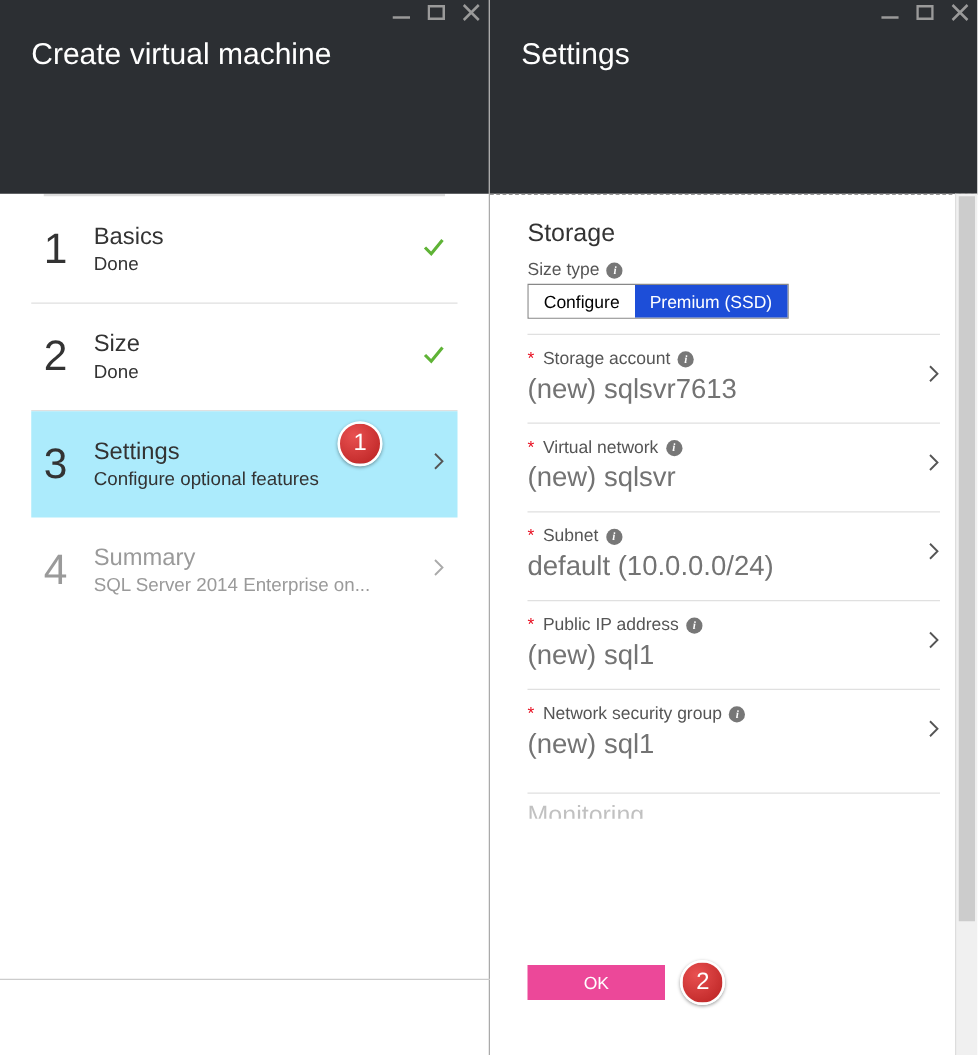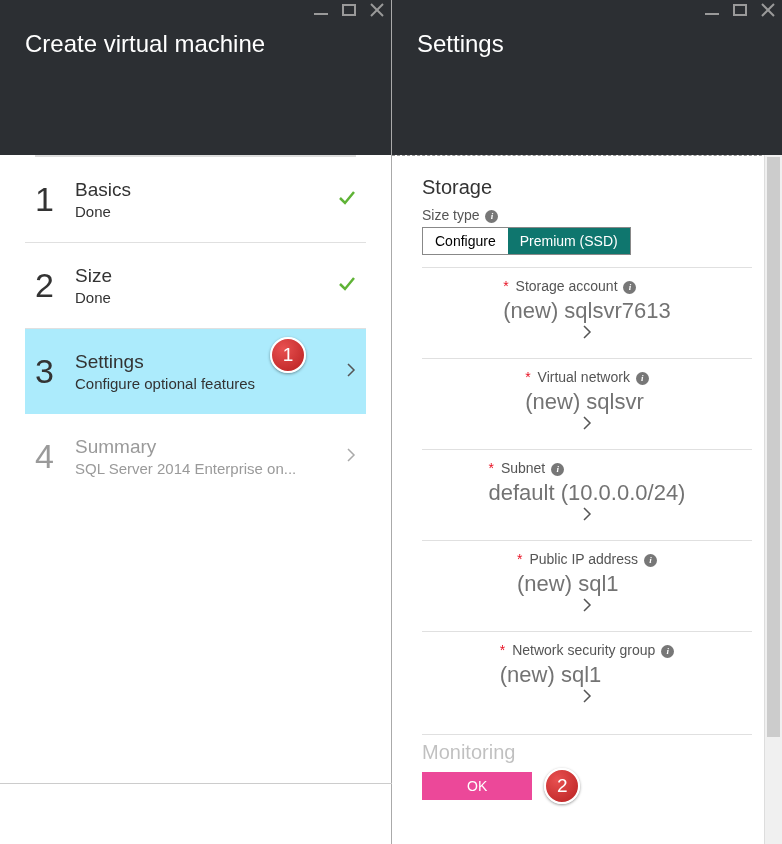--- a/index.html
+++ b/index.html
@@ -27,32 +27,32 @@
     .step.disabled .step-chevron { color: #aaa; }
     .chevron-svg { width: 10px; height: 16px; }
     .settings-body { padding: 20px 30px 10px 30px; overflow: hidden; position: relative; border-top: 1px dashed #999; flex: 1; }
     .section-header { font-size: 20px; font-weight: 400; color: #333; margin-bottom: 8px; margin-top: 12px; border-top: 1px solid #e0e0e0; padding-top: 18px; }
     .section-header.first { border-top: none; padding-top: 0; margin-top: 0; }
     .field-label { font-size: 14px; color: #555; margin-bottom: 4px; }
     .field-label .req { color: #e81123; margin-right: 3px; }
     .info-icon { display: inline-flex; width: 13px; height: 13px; background: #777; border-radius: 50%; color: #fff; font-size: 9px; font-weight: bold; align-items: center; justify-content: center; font-style: italic; font-family: Georgia, serif; margin-left: 2px; vertical-align: middle; }
     .toggle-group { display: flex; border: 1px solid #888; width: fit-content; margin-bottom: 12px; }
     .toggle-btn { padding: 5px 12px; font-size: 14px; cursor: pointer; background: #fff; }
-    .toggle-btn.active { background: #0f766e; color: #fff; }
-    .field-row { display: flex; align-items: center; justify-content: space-between; border-top: 1px solid #e0e0e0; padding: 10px 0 14px 0; cursor: pointer; flex-direction: column; }
+    .toggle-btn.active { background: #1d4ed8; color: #fff; }
+    .field-row { display: flex; align-items: center; justify-content: space-between; border-top: 1px solid #e0e0e0; padding: 10px 0 14px 0; cursor: pointer; }
     .field-content { flex: 1; }
     .field-value { font-size: 22px; color: #737373; margin-top: 4px; }
     .field-chevron { color: #555; }
     .ok-bar { position: absolute; bottom: 40px; left: 30px; right: 0; display: flex; align-items: center; gap: 12px; }
     .ok-button { background: #ec4899; color: #fff; border: none; padding: 6px 45px; font-size: 14px; cursor: pointer; }
     .scrollbar-right { position: absolute; right: 0; top: 155px; width: 18px; bottom: 0; background: #f0f0f0; border-left: 1px solid #ddd; }
     .scrollbar-thumb { position: absolute; left: 2px; right: 2px; top: 2px; height: 580px; background: #ccc; }
     .callout { position: absolute; width: 36px; height: 36px; border-radius: 50%; display: flex; align-items: center; justify-content: center; color: #fff; font-size: 19px; font-weight: 400; border: 2px solid #fff; box-shadow: 0 1px 3px rgba(0,0,0,0.4); background: radial-gradient(circle at 35% 30%, #e85050, #b82020); z-index: 10; }
     .bottom-border-left { border-top: 1px solid #ccc; position: absolute; bottom: 60px; left: 0; width: 392px; }
-    .monitor-cut { font-size: 20px; color: #333; margin-top: 12px; border-top: 1px solid #e0e0e0; padding-top: 32px; position: relative; height: 20px; overflow: hidden; }
+    .monitor-cut { font-size: 20px; color: #333; margin-top: 12px; border-top: 1px solid #e0e0e0; padding-top: 20px; position: relative; height: 20px; overflow: hidden; }
     .check-svg { width: 18px; height: 18px; }
   </style>
 </head>
 <body>
 
 <div class="panel panel-left">
   <div class="header">
     <div class="window-controls">
       <span class="win-btn">
         <svg viewBox="0 0 14 14">

